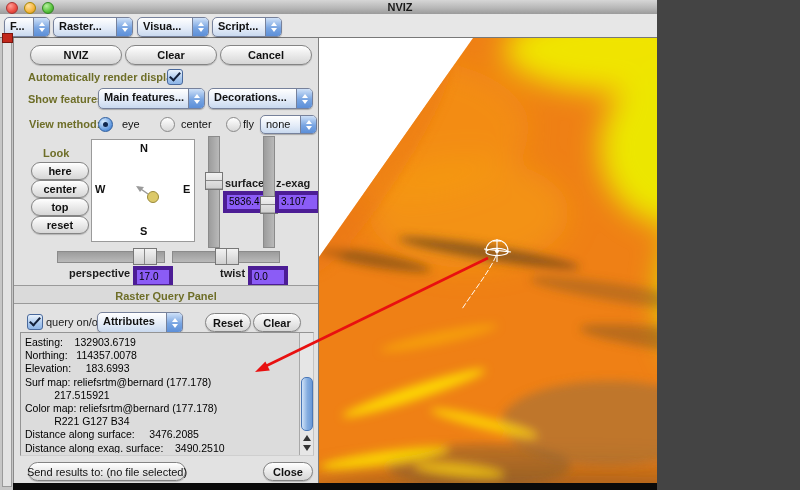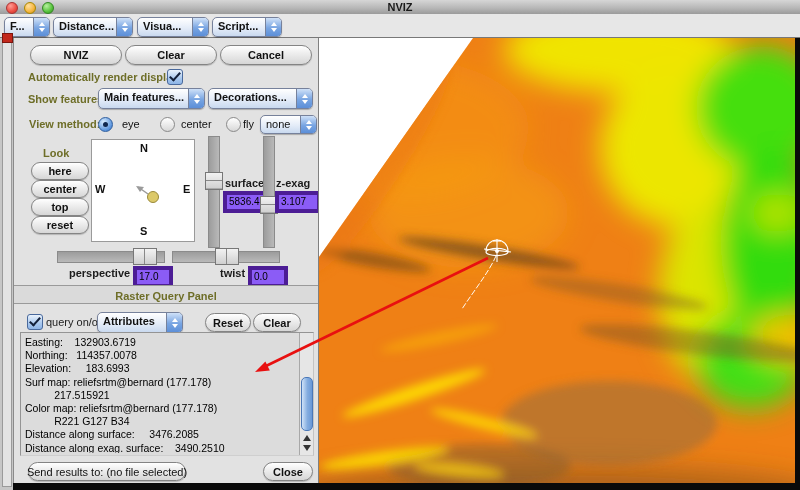--- a/index.html
+++ b/index.html
@@ -1,16 +1,16 @@
 <!DOCTYPE html>
 <html><head>
 <meta charset="utf-8">
 <style>
   html,body{margin:0;padding:0;background:#444;}
-  #win{position:relative;width:800px;height:490px;overflow:hidden;
+  #win{position:relative;width:657px;height:490px;overflow:hidden;
        font-family:"Liberation Sans",sans-serif;background:#e2e2e2;text-decoration:underline;}
   .abs{position:absolute;}
 
   
   #titlebar{left:0;top:0;width:800px;height:14px;
     background:linear-gradient(#d6d6d6,#b8b8b8 55%,#9b9b9b);
     border-bottom:1px solid #5f5f5f;}
   #titlebar .title{width:100%;text-align:center;font-size:11px;font-weight:700;
     color:#1a1a1a;line-height:14px;}
   .light{position:absolute;top:2px;width:10px;height:10px;border-radius:50%;}
@@ -116,21 +116,21 @@
 
   <div id="menubar" class="abs">
     <div class="popup" style="left:4px;top:3px;width:44px;">
       <span class="lbl">F...</span>
       <span class="step">
           <i class="tri-up"></i>
           <i class="tri-dn"></i>
         </span>
     </div>
     <div class="popup" style="left:53px;top:3px;width:78px;">
-      <span class="lbl">Distance...</span>
+      <span class="lbl">Raster...</span>
       <span class="step">
           <i class="tri-up"></i>
           <i class="tri-dn"></i>
         </span>
     </div>
     <div class="popup" style="left:137px;top:3px;width:70px;">
       <span class="lbl">Visua...</span>
       <span class="step">
           <i class="tri-up"></i>
           <i class="tri-dn"></i>

